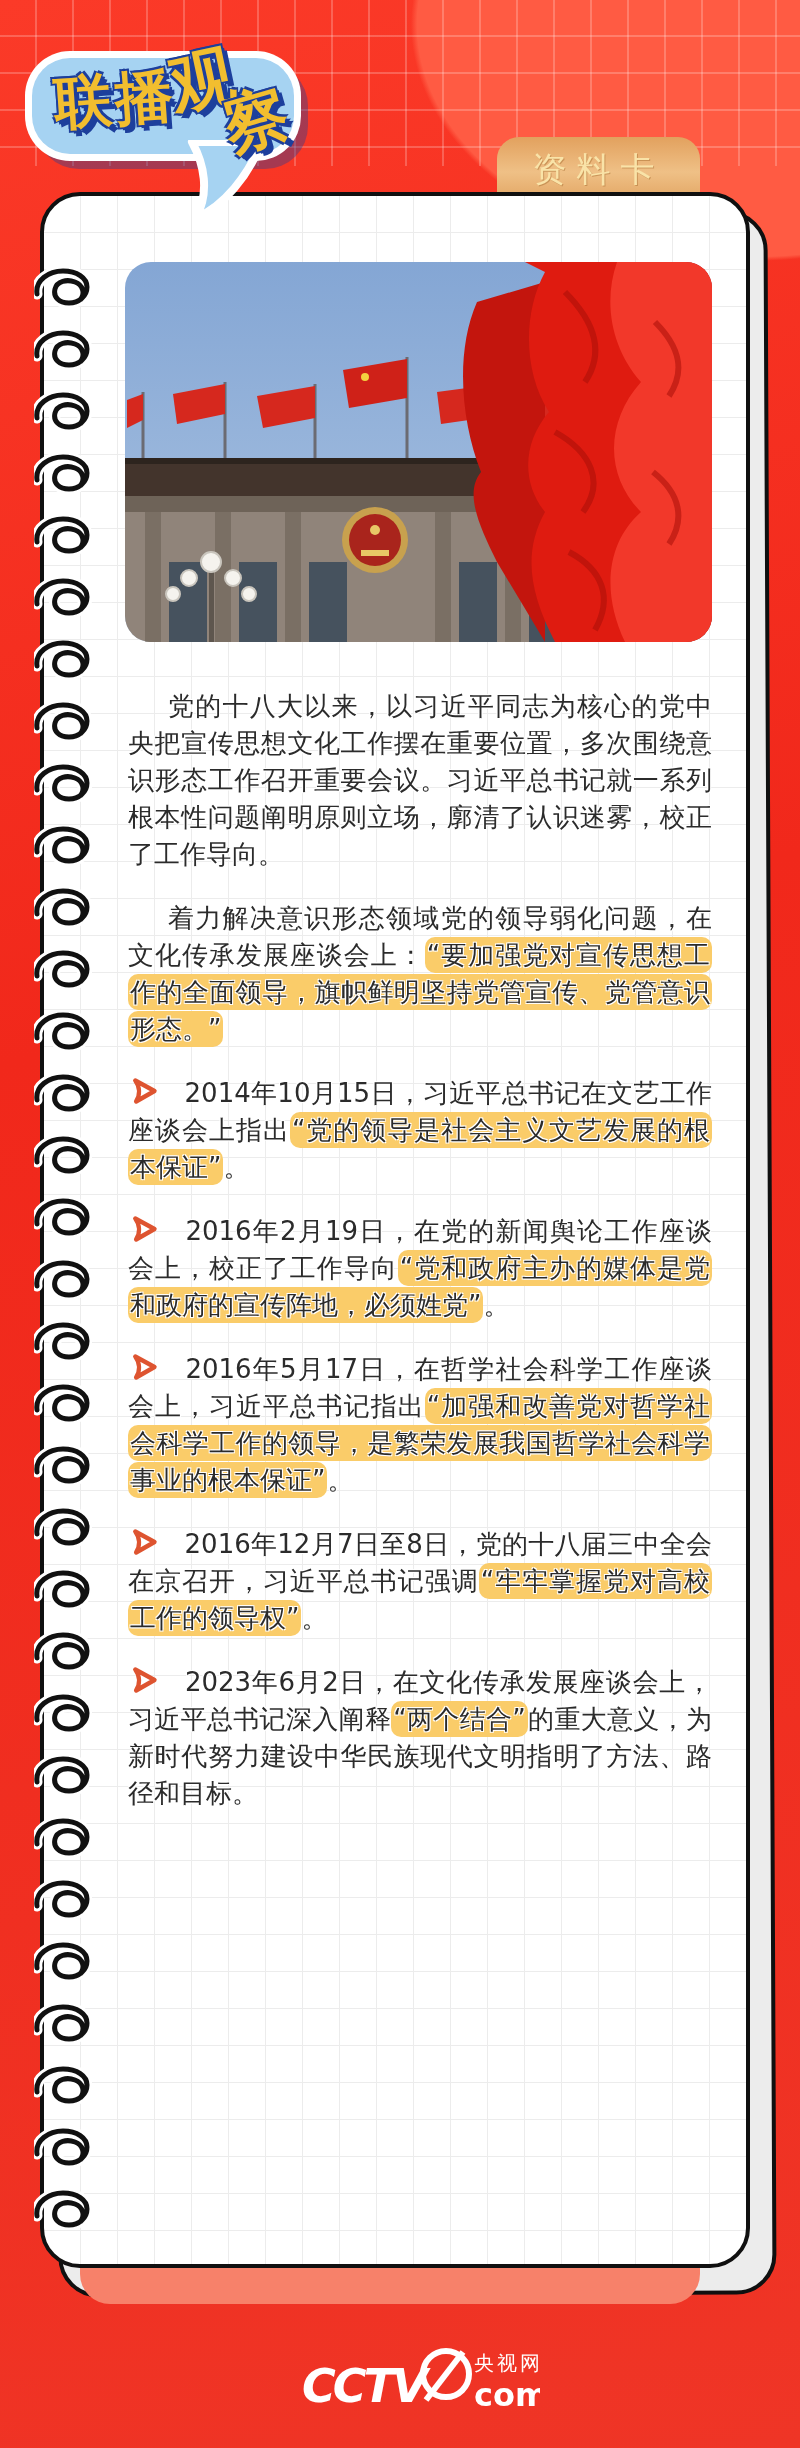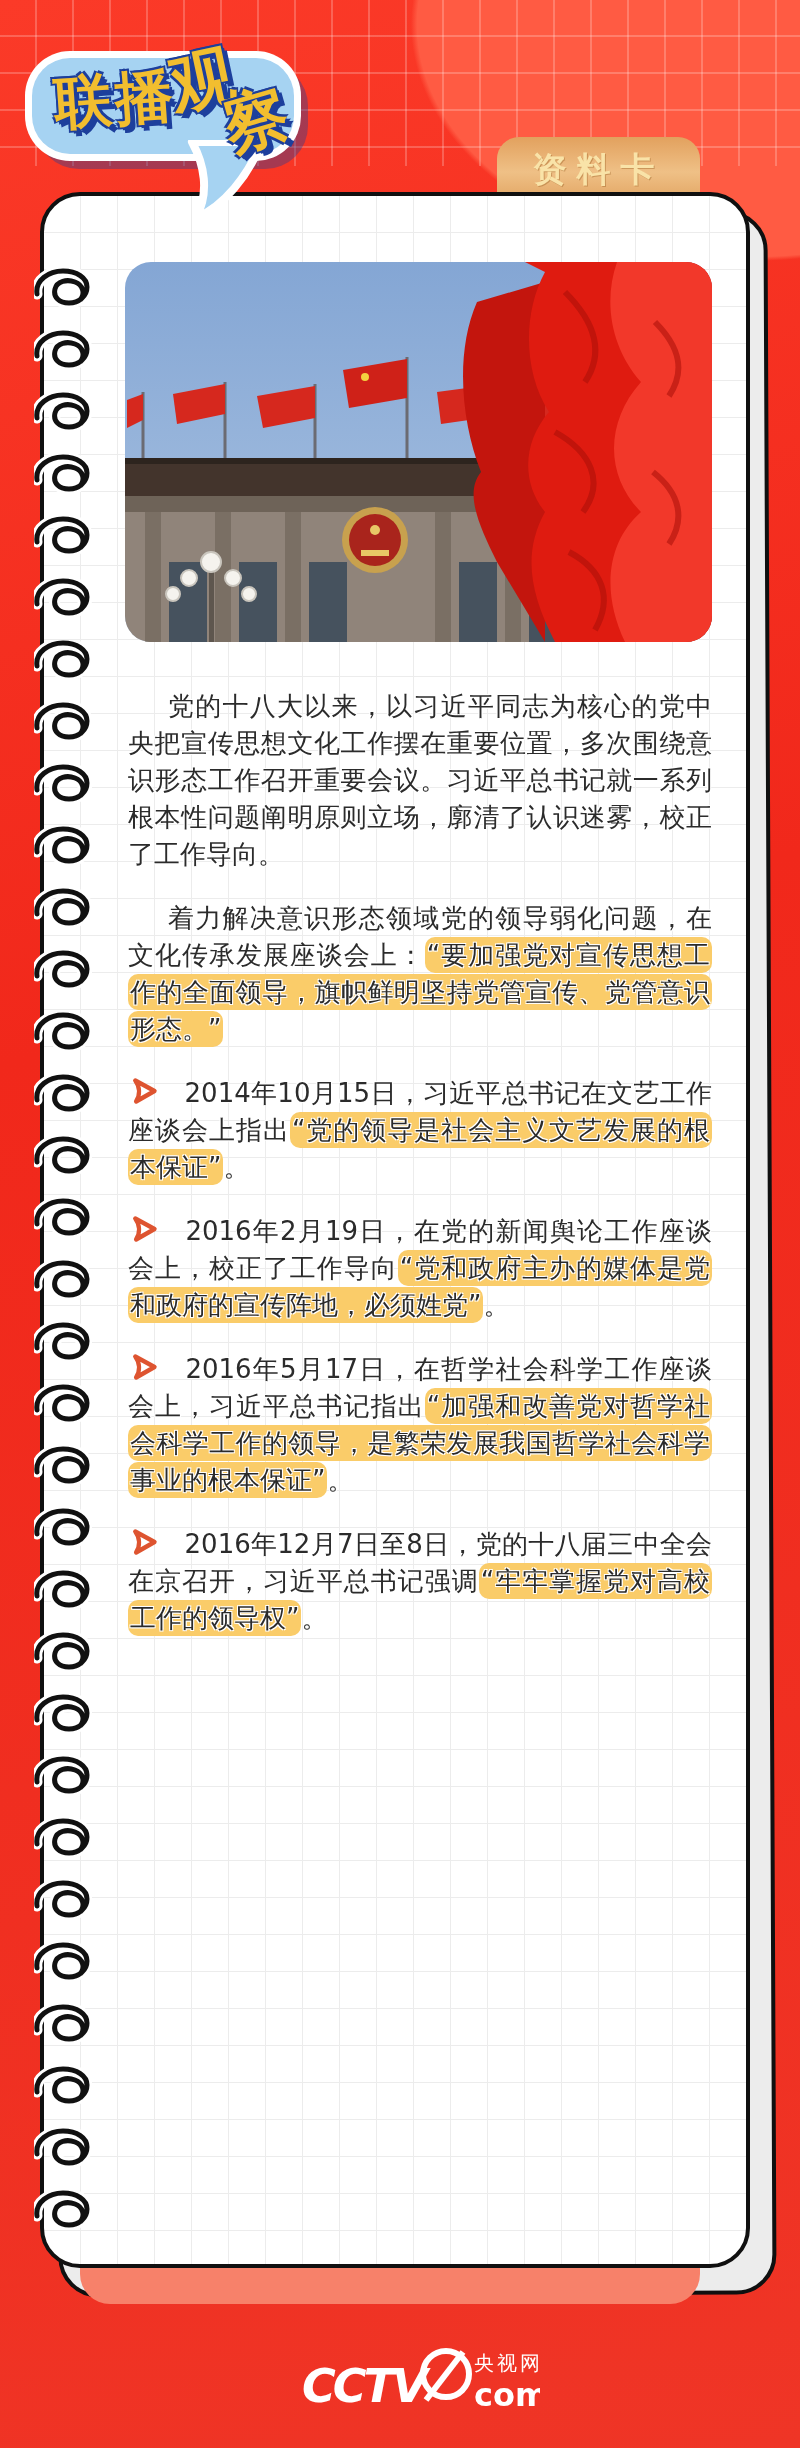--- a/index.html
+++ b/index.html
@@ -20,21 +20,21 @@
   .bubble-tail{position:absolute;left:160px;top:100px;width:96px;height:88px;}
   .brand span{position:absolute;font-weight:bold;color:#f2be2f;line-height:1;
     text-shadow:3px 3px 0 #1d3f9c,-2px -2px 0 #1d3f9c,2px -2px 0 #1d3f9c,-2px 2px 0 #1d3f9c,5px 6px 0 #1d3f9c;}
   .lp{left:36px;top:30px;font-size:58px;letter-spacing:3px;transform:rotate(-4deg);}
   .g1{left:152px;top:8px;font-size:64px;transform:rotate(-12deg);}
   .g2{left:206px;top:48px;font-size:64px;transform:rotate(-16deg);}
   
   .tab{position:absolute;left:497px;top:137px;width:203px;height:70px;z-index:1;
     background:linear-gradient(180deg,#e2a15e 0%,#efc086 50%,#dfa05c 100%);
     border-radius:22px 22px 0 0;display:flex;justify-content:center;align-items:flex-start;}
-  .tab span{margin-top:10px;font-family:"DejaVu Serif","Liberation Serif",serif;font-weight:bold;
+  .tab span{margin-top:10px;font-family:"DejaVu Serif","Liberation Serif",serif;font-weight:normal;
     font-size:34px;letter-spacing:10px;color:#f9e3a8;text-shadow:1px 1px 0 rgba(140,80,20,.35);}
   
   .back-page{position:absolute;left:54px;top:212px;width:710px;height:2076px;z-index:1;
     background:#ececec;border:4px solid #101010;border-radius:40px;transform:rotate(-.25deg);}
   .card-shadow{position:absolute;left:80px;top:2266px;width:620px;height:38px;z-index:1;
     background:#f7816a;border-radius:0 0 30px 30px;}
   .card{position:absolute;left:40px;top:192px;width:702px;height:2068px;z-index:2;
     background-color:#ffffff;border:4px solid #101010;border-radius:40px;
     background-image:
       repeating-linear-gradient(to right, rgba(0,0,0,0) 0 36px, #ececec 36px 37px),
@@ -175,20 +175,25 @@
       <p class="bullet">
   <svg class="bullet-ico" viewBox="0 0 36 32">
     <path d="M8,4 L30,16 L9,28 C13.5,20.5 13.5,11.5 8,4 Z" fill="#ffffff" stroke="#de5430" stroke-width="5" stroke-linejoin="round"></path>
   </svg>
 <span>2016年5月17日，在哲学社会科学工作座谈会上，习近平总书记指出</span><span class="hl">“加强和改善党对哲学社会科学工作的领导，是繁荣发展我国哲学社会科学事业的根本保证”</span><span>。</span></p>
       <p class="bullet">
   <svg class="bullet-ico" viewBox="0 0 36 32">
     <path d="M8,4 L30,16 L9,28 C13.5,20.5 13.5,11.5 8,4 Z" fill="#ffffff" stroke="#de5430" stroke-width="5" stroke-linejoin="round"></path>
   </svg>
 <span>2016年12月7日至8日，党的十八届三中全会在京召开，习近平总书记强调</span><span class="hl">“牢牢掌握党对高校工作的领导权”</span><span>。</span></p>
+      <p class="bullet">
+  <svg class="bullet-ico" viewBox="0 0 36 32">
+    <path d="M8,4 L30,16 L9,28 C13.5,20.5 13.5,11.5 8,4 Z" fill="#ffffff" stroke="#de5430" stroke-width="5" stroke-linejoin="round"></path>
+  </svg>
+<span>2023年6月2日，在文化传承发展座谈会上，习近平总书记深入阐释</span><span class="hl">“两个结合”</span><span>的重大意义，为新时代努力建设中华民族现代文明指明了方法、路径和目标。</span></p>
     </div>
 
   <div class="rings">
   <svg class="ring" viewBox="0 0 58 40" style="top: 0px;">
     <path d="M3,26 C1,12 15,3 29,3 C43,3 53,10 53,19 C53,28 45,35 35,35 C25,35 19,29 21,21 C23,13 33,11 41,14 C49,17 51,25 47,31" fill="none" stroke="#ffffff" stroke-width="11" stroke-linecap="round"></path>
     <path d="M3,26 C1,12 15,3 29,3 C43,3 53,10 53,19 C53,28 45,35 35,35 C25,35 19,29 21,21 C23,13 33,11 41,14 C49,17 51,25 47,31" fill="none" stroke="#111111" stroke-width="5" stroke-linecap="round"></path>
   </svg>
 
   <svg class="ring" viewBox="0 0 58 40" style="top: 62px;">
     <path d="M3,26 C1,12 15,3 29,3 C43,3 53,10 53,19 C53,28 45,35 35,35 C25,35 19,29 21,21 C23,13 33,11 41,14 C49,17 51,25 47,31" fill="none" stroke="#ffffff" stroke-width="11" stroke-linecap="round"></path>

